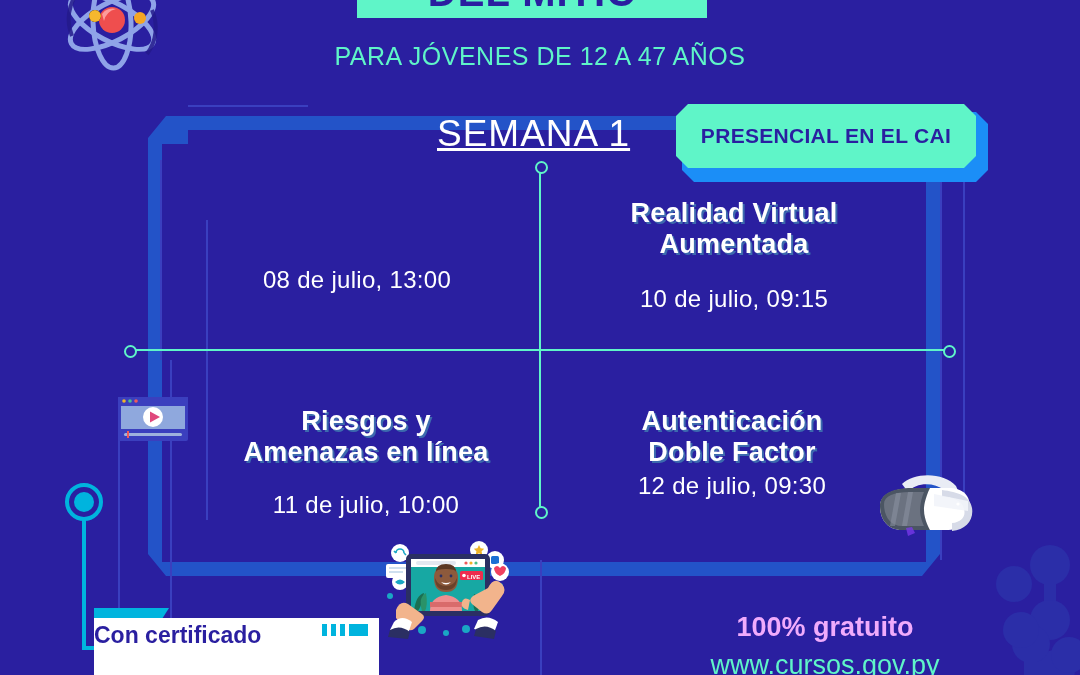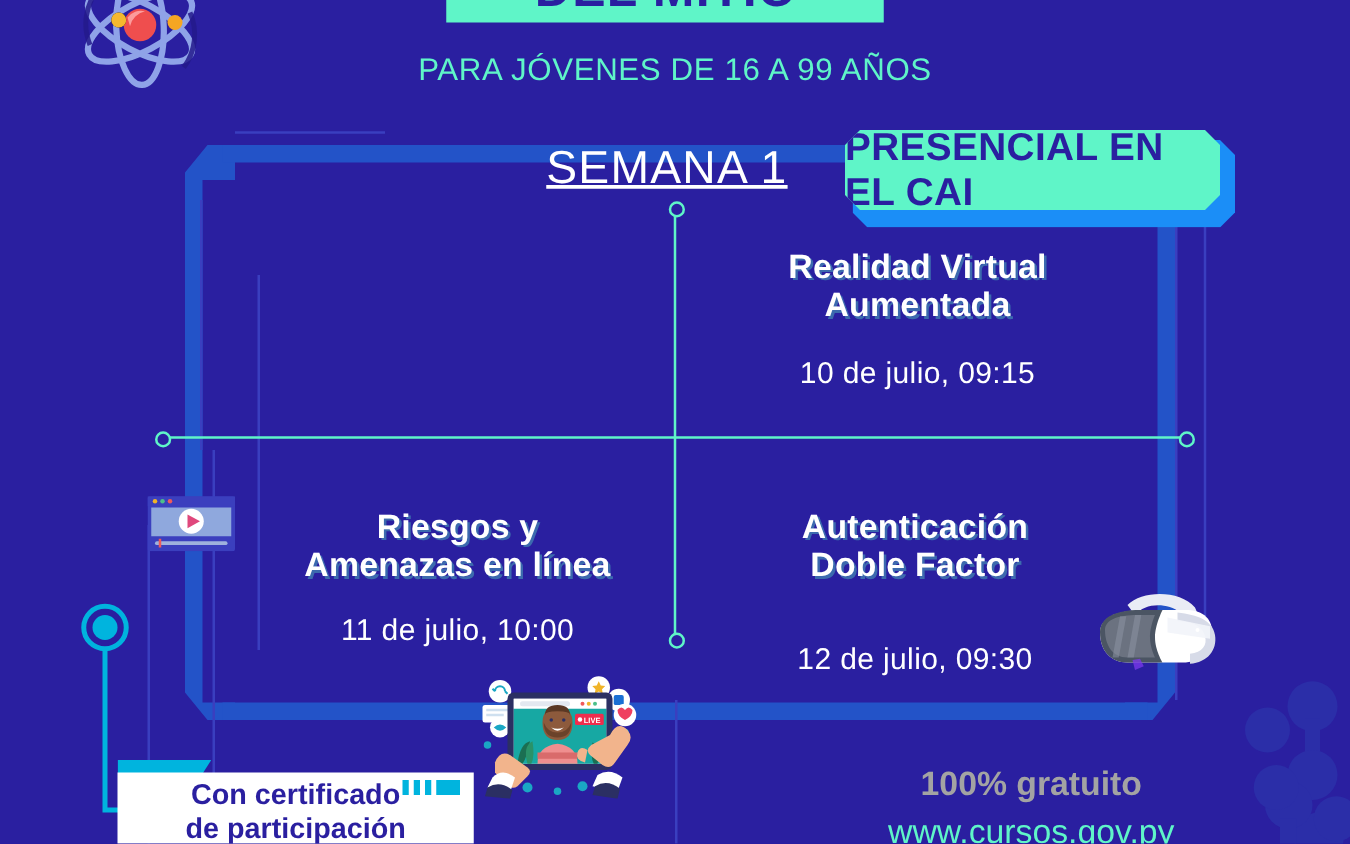--- a/index.html
+++ b/index.html
@@ -39,21 +39,21 @@
   .badge-shadow{
     position:absolute;left:6px;top:8px;width:306px;height:70px;background:#1b8ef7;
     clip-path:polygon(0 12px,12px 0,294px 0,306px 12px,306px 58px,294px 70px,12px 70px,0 58px);
   }
   .badge-face{
     position:absolute;left:0;top:0;width:300px;height:64px;background:#5ff5c8;
     clip-path:polygon(0 12px,12px 0,288px 0,300px 12px,300px 52px,288px 64px,12px 64px,0 52px);
     display:flex;align-items:center;justify-content:center;
   }
   .badge-face span{
-    color:#2a1fa0;font-weight:bold;font-size:31px;letter-spacing:.3px;
+    color:#2a1fa0;font-weight:bold;font-size:21px;letter-spacing:.3px;
   }
   
   #hline{position:absolute;left:133px;top:349px;width:814px;height:2px;background:#5ff5c8;}
   #vline{position:absolute;left:539px;top:166px;width:2px;height:345px;background:#5ff5c8;}
   .node{
     position:absolute;width:9px;height:9px;border:2px solid #5ff5c8;border-radius:50%;
     background:#2a1fa0;
   }
   
   .q-title{
@@ -67,26 +67,26 @@
   }
   
   #cert-card{position:absolute;left:94px;top:608px;width:285px;height:67px;}
   .cert-tab{position:absolute;left:0;top:0;width:75px;height:11px;background:#00b4de;
     clip-path:polygon(0 0,75px 0,68px 11px,0 11px);}
   .cert-body{position:absolute;left:0;top:10px;width:285px;height:57px;background:#ffffff;}
   .cert-bars{position:absolute;right:11px;top:16px;display:flex;gap:4px;align-items:center;}
   .cert-bars i{display:block;width:5px;height:12px;background:#00b4de;}
   .cert-bars i.wide{width:19px;}
   #cert-text{
-    position:absolute;left:0;top:14px;width:285px;text-align:center;
+    position:absolute;left:0;top:14px;width:285px;
     color:#2a1fa0;font-weight:bold;font-size:23px;line-height:1.18;
   }
   
   #gratuito{position:absolute;left:660px;top:612px;width:330px;text-align:center;
-    color:#a3a3a3;font-weight:bold;font-size:27px;}
+    color:#f0abfc;font-weight:bold;font-size:27px;}
   #url{position:absolute;left:660px;top:650px;width:330px;text-align:center;
     color:#5ff5c8;font-size:27px;font-weight:300;}
   
   #lolli{position:absolute;left:62px;top:480px;}
   
   .icon-abs{position:absolute;}
 </style>
 </head>
 <body>
 
@@ -126,21 +126,21 @@
     <div class="trace" style="left:170px;top:360px;width:2px;height:290px;"></div>
     <div class="trace" style="left:940px;top:140px;width:2px;height:420px;"></div>
     <div class="trace" style="left:963px;top:180px;width:2px;height:330px;"></div>
     <div class="trace" style="left:540px;top:560px;width:2px;height:115px;"></div>
     <div class="trace" style="left:118px;top:420px;width:2px;height:255px;"></div>
   </div>
 
   <div id="title-banner">
     <span>DEL MITIC</span>
   </div>
-  <div id="subtitle">PARA JÓVENES DE 16 A 99 AÑOS</div>
+  <div id="subtitle">PARA JÓVENES DE 12 A 47 AÑOS</div>
 
   <div class="icon-abs" style="left:52px;top:-30px;">
     <svg width="120" height="105" viewBox="0 0 120 105">
       <g stroke="#8fa3e8" stroke-width="5" fill="none">
         <ellipse cx="60" cy="52" rx="46" ry="19" transform="rotate(-28 60 52)"></ellipse>
         <ellipse cx="60" cy="52" rx="46" ry="19" transform="rotate(28 60 52)"></ellipse>
         <ellipse cx="60" cy="52" rx="46" ry="19" transform="rotate(88 60 52)"></ellipse>
       </g>
       <g stroke="#241a8c" stroke-width="4" fill="none" opacity=".85">
         <path d="M26 22 A44 44 0 0 0 20 66"></path>
@@ -162,32 +162,33 @@
     </div>
   </div>
 
   <div id="hline"></div>
   <div id="vline"></div>
   <div class="node" style="left:124px;top:345px;"></div>
   <div class="node" style="left:943px;top:345px;"></div>
   <div class="node" style="left:535px;top:161px;"></div>
   <div class="node" style="left:535px;top:506px;"></div>
 
+  <div class="q-date" style="left:217px;top:266px;width:280px;">08 de julio, 13:00</div>
 
   <div class="q-title" style="left:594px;top:229px;width:280px;">Aumentada</div>
   <div class="q-title" style="left:594px;top:198px;width:280px;">Realidad Virtual</div>
   <div class="q-date" style="left:594px;top:285px;width:280px;">10 de julio, 09:15</div>
 
   <div class="q-title" style="left:226px;top:406px;width:280px;">Riesgos y</div>
   <div class="q-title" style="left:226px;top:437px;width:280px;">Amenazas en línea</div>
   <div class="q-date" style="left:226px;top:491px;width:280px;text-align:center;">11 de julio, 10:00</div>
 
   <div class="q-title" style="left:592px;top:406px;width:280px;">Autenticación</div>
   <div class="q-title" style="left:592px;top:437px;width:280px;">Doble Factor</div>
-  <div class="q-date" style="left:592px;top:514px;width:280px;">12 de julio, 09:30</div>
+  <div class="q-date" style="left:592px;top:472px;width:280px;">12 de julio, 09:30</div>
 
   <div class="icon-abs" style="left:118px;top:397px;">
     <svg width="70" height="44" viewBox="0 0 70 44">
       <rect x="0" y="0" width="70" height="44" rx="2" fill="#3b3fbe"></rect>
       <rect x="0" y="0" width="70" height="8" fill="#3b3fbe"></rect>
       <circle cx="6" cy="4" r="1.8" fill="#f0b429"></circle>
       <circle cx="12" cy="4" r="1.8" fill="#4cc08a"></circle>
       <circle cx="18" cy="4" r="1.8" fill="#ef5a5a"></circle>
       <rect x="3" y="9" width="64" height="23" fill="#8fa8dd"></rect>
       <circle cx="35" cy="20" r="10" fill="#ffffff"></circle>
@@ -283,20 +284,19 @@
     <div class="cert-tab"></div>
     <div class="cert-body"></div>
     <div class="cert-bars">
       <i></i>
         <i></i>
         <i></i>
         <i class="wide"></i>
     </div>
     <div id="cert-text">
       <div>Con certificado</div>
-      <div>de participación</div>
     </div>
   </div>
 
   <div id="gratuito">100% gratuito</div>
   <div id="url">www.cursos.gov.py</div>
 
 </div>
 
 </body></html>

